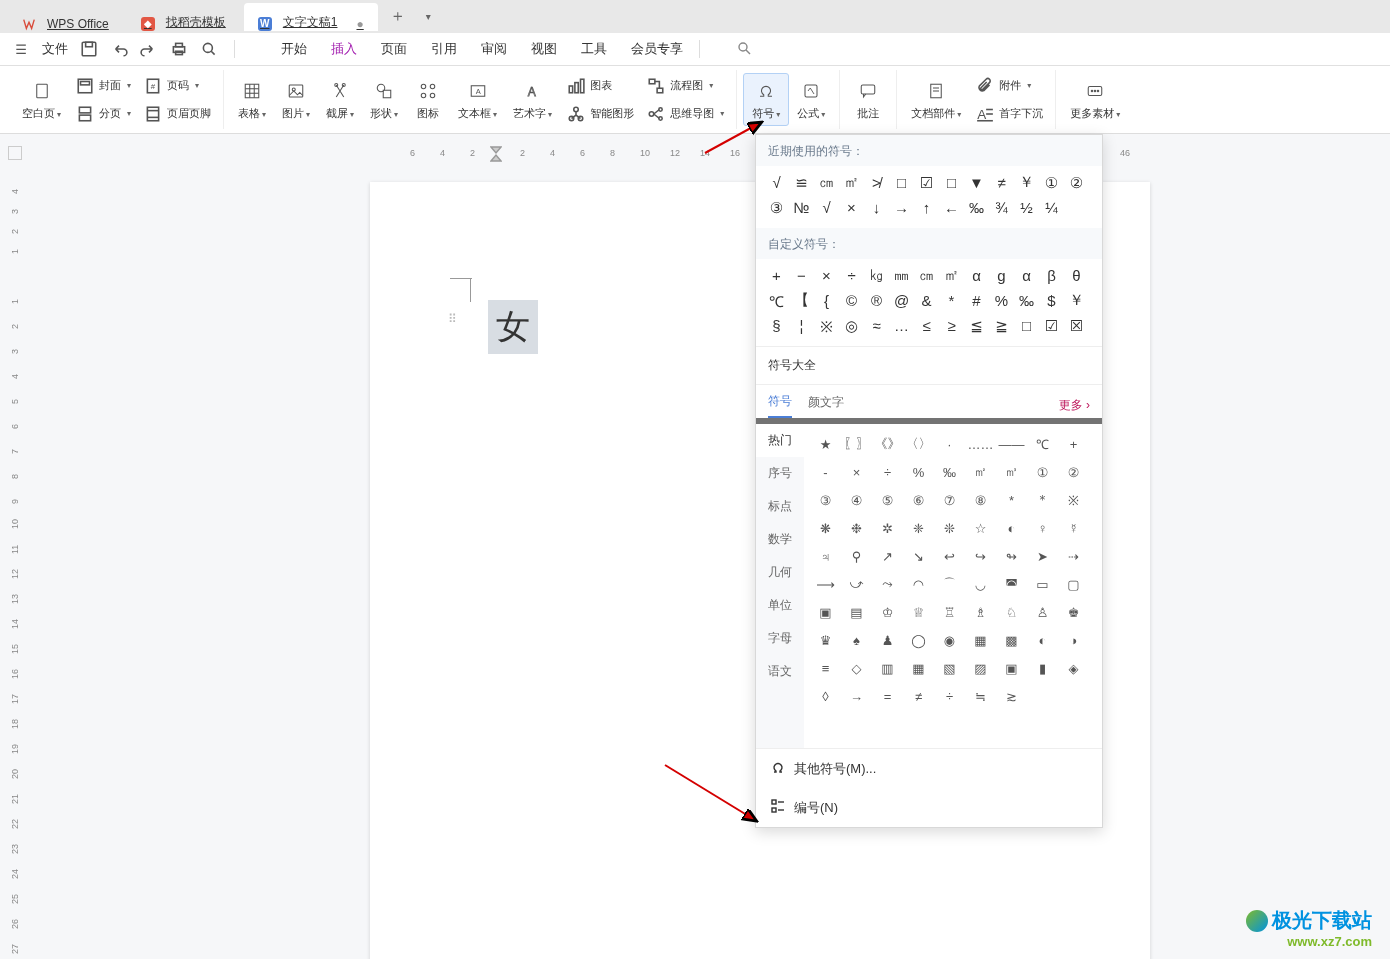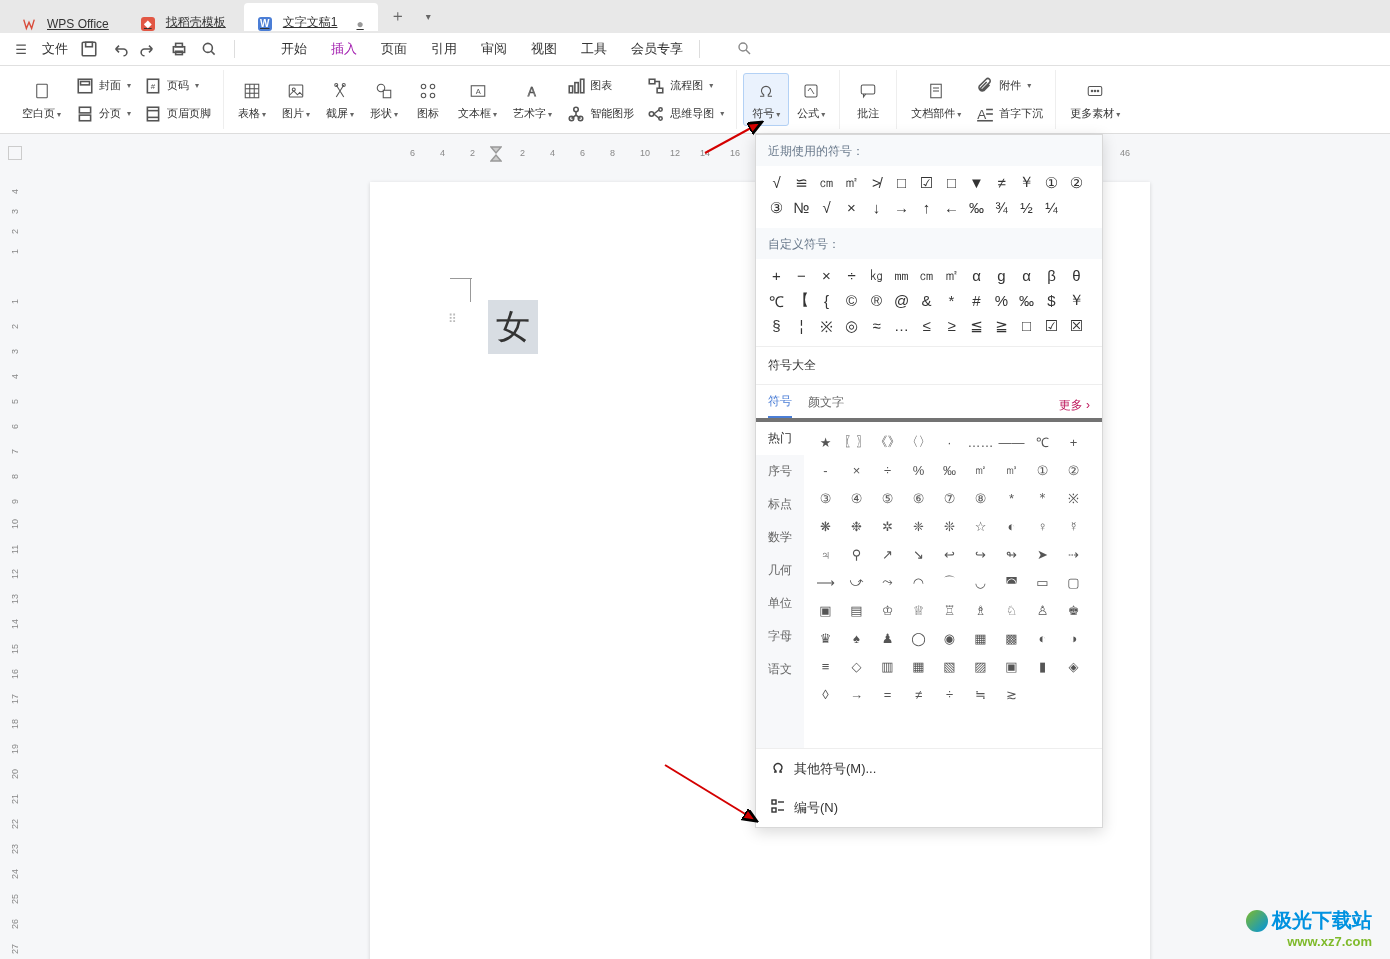--- a/index.html
+++ b/index.html
@@ -52,21 +52,21 @@
 
 .sym-panel { position: absolute; top: 134px; left: 755px; width: 348px; background: #fff; border: 1px solid #d8d8d8; box-shadow: 0 4px 14px rgba(0,0,0,0.15); z-index: 50; font-size: 12px; color: #333; }
 .sym-section-label { padding: 8px 12px 6px; color: #6a7a8c; font-size: 12px; background: #f7f9fb; }
 .sym-grid { display: flex; flex-wrap: wrap; padding: 4px 8px 8px; }
 .sym-cell { width: 25px; height: 25px; display: flex; align-items: center; justify-content: center; font-size: 15px; color: #333; cursor: pointer; border-radius: 3px; font-family: "Segoe UI Symbol", "Arial Unicode MS", sans-serif; }
 .sym-all-row { padding: 10px 12px; border-top: 1px solid #eee; border-bottom: 1px solid #eee; cursor: pointer; }
 .sym-tabbar { display: flex; align-items: center; padding: 8px 12px 0; gap: 16px; color: #666; }
 .sym-tabbar .stab { cursor: pointer; padding-bottom: 6px; }
 .sym-tabbar .stab.active { color: #4b7ed6; border-bottom: 2px solid #4b7ed6; }
 .sym-tabbar .more { margin-left: auto; color: #be185d; font-size: 12px; }
-.sym-browser { display: flex; border-top: 4px solid #737373; height: 330px; }
+.sym-browser { display: flex; border-top: 6px solid #737373; height: 330px; }
 .sym-cats { width: 48px; background: #f7f8fa; display: flex; flex-direction: column; }
 .sym-cat { padding: 8px 0; text-align: center; font-size: 12px; color: #666; cursor: pointer; }
 .sym-cat.active { background: #fff; color: #333; }
 .sym-bgrid { flex: 1; overflow-y: auto; padding: 6px; display: flex; flex-wrap: wrap; align-content: flex-start; }
 .sym-bcell { width: 31px; height: 28px; display: flex; align-items: center; justify-content: center; font-size: 13px; color: #555; cursor: pointer; font-family: "Segoe UI Symbol", "Arial Unicode MS", sans-serif; }
 .sym-footer { border-top: 1px solid #eee; }
 .sym-foot-item { padding: 10px 14px; display: flex; align-items: center; gap: 8px; cursor: pointer; font-size: 13px; }
 
 
 .arrow { position: absolute; z-index: 100; pointer-events: none; }

